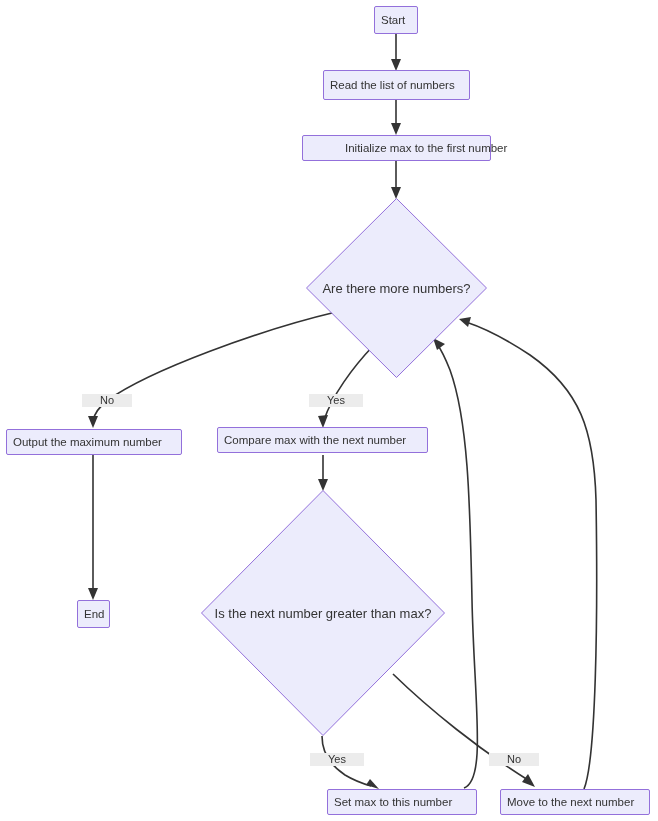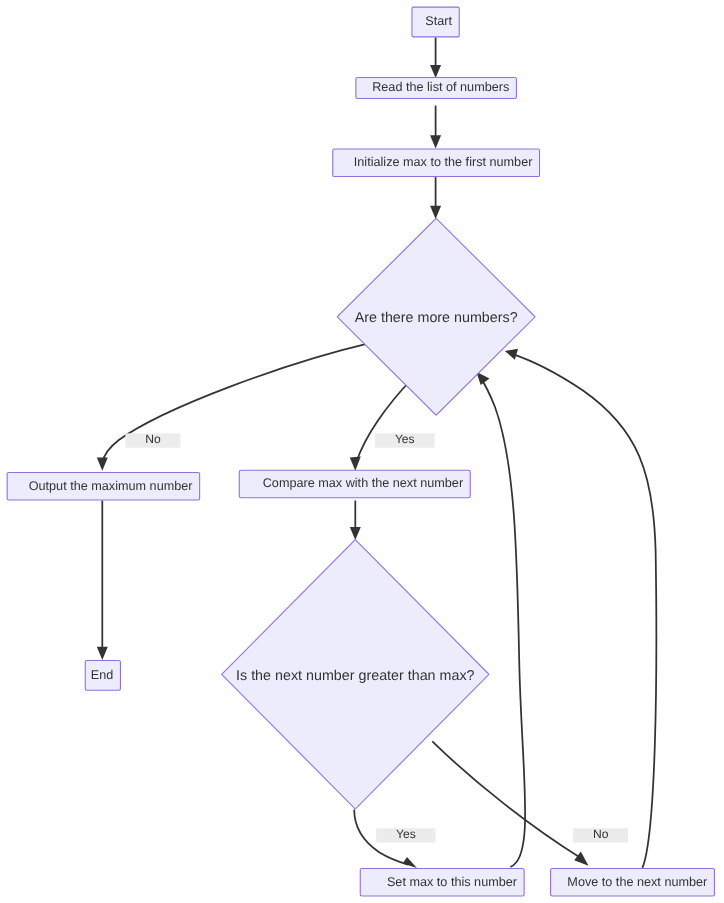--- a/index.html
+++ b/index.html
@@ -35,21 +35,21 @@
     position: absolute;
     box-sizing: border-box;
     background: #ececfc;
     border: 1px solid #9370db;
     border-radius: 2px;
     color: #333333;
     font-size: 11.5px;
     line-height: 1.1;
     display: flex;
     align-items: center;
-    justify-content: flex-end;
+    justify-content: flex-start;
     text-align: center;
     white-space: nowrap;
     padding: 0 6px;
   }
   .diamond-wrap {
     position: absolute;
     display: flex;
     align-items: center;
     justify-content: center;
   }
@@ -74,21 +74,20 @@
     text-align: center;
   }
   .edge-label {
     position: absolute;
     font-size: 11px;
     color: #333333;
     background: #ececec;
     padding: 0px 18px;
     white-space: nowrap;
     line-height: 1.2;
-    margin-left: 32px;
   }
 </style>
 </head>
 <body>
 
 <div id="canvas">
 
   <svg id="edges" viewBox="0 0 658 821">
 
     <path class="edge-path" d="M 396,34 L 396,64"></path>
@@ -122,21 +121,21 @@
     <polygon class="arrow-head" points="433,338 445,344 437,350"></polygon>
 
     <path class="edge-path" d="M 584,789 C 596,760 598,620 596,500 C 594,430 580,390 530,355 C 500,335 478,326 466,322"></path>
     <polygon class="arrow-head" points="459,319 471,317 468,327"></polygon>
   </svg>
 
   <div class="node" style="left:374px; top:6px; width:44px; height:28px;">
     <span>Start</span>
   </div>
 
-  <div class="node" style="left:323px; top:70px; width:147px; height:20px;">
+  <div class="node" style="left:323px; top:70px; width:147px; height:30px;">
     <span>Read the list of numbers</span>
   </div>
 
   <div class="node" style="left:302px; top:135px; width:189px; height:26px;padding-left:42px;">
     <span>Initialize max to the first number</span>
   </div>
 
   <div class="diamond-wrap" style="left:306px; top:198px; width:181px; height:180px;">
     <svg class="diamond-shape" viewBox="0 0 181 180" preserveAspectRatio="none">
       <polygon points="90.5,0.5 180.5,90 90.5,179.5 0.5,90"></polygon>

